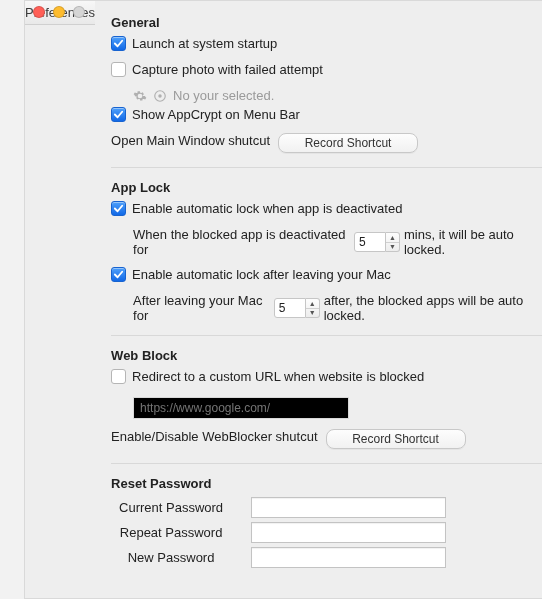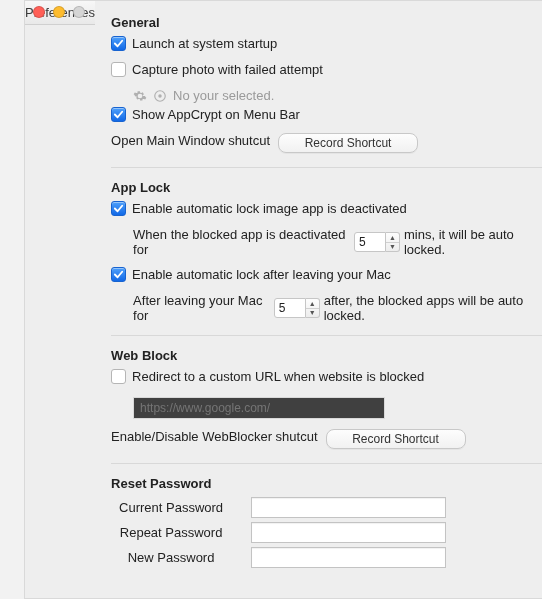--- a/index.html
+++ b/index.html
@@ -143,23 +143,23 @@
     font-size: 7px; color: #555;
     line-height: 1;
   }
   .stepper-btns .sb:first-child { border-bottom: 1px solid #d0d0d0; }
   .sep {
     border: none;
     border-top: 1px solid #d8d8d8;
     margin: 12px 0 4px 0;
   }
   .urlbox {
-    width: 252px; height: 22px;
+    width: 216px; height: 22px;
     border: 1px solid #d9d9d9;
-    background: #404040;
+    background: #000000;
     font-size: 12px;
     padding: 0 6px;
     color: #bdbdbd;
     border-radius: 0;
     margin-left: 22px;
     margin-top: 2px;
   }
   .passrow {
     display: flex;
     align-items: center;
@@ -247,21 +247,21 @@
 
     
     <div class="section-title">App Lock</div>
 
     <div class="row indent1">
       <span class="chk checked">
         <svg viewBox="0 0 12 12">
             <path d="M2 6 L5 9 L10 3" stroke="#fff" stroke-width="2" fill="none" stroke-linecap="round" stroke-linejoin="round"></path>
           </svg>
       </span>
-      <span class="lbl">Enable automatic lock image app is deactivated</span>
+      <span class="lbl">Enable automatic lock when app is deactivated</span>
     </div>
     <div class="row indent2">
       <span class="lbl">When the blocked app is deactivated for</span>
       <span class="stepper-wrap">
         <input class="stepper-input" value="5" style="">
         <span class="stepper-btns">
           <span class="sb">▲</span>
           <span class="sb">▼</span>
         </span>
       </span>

